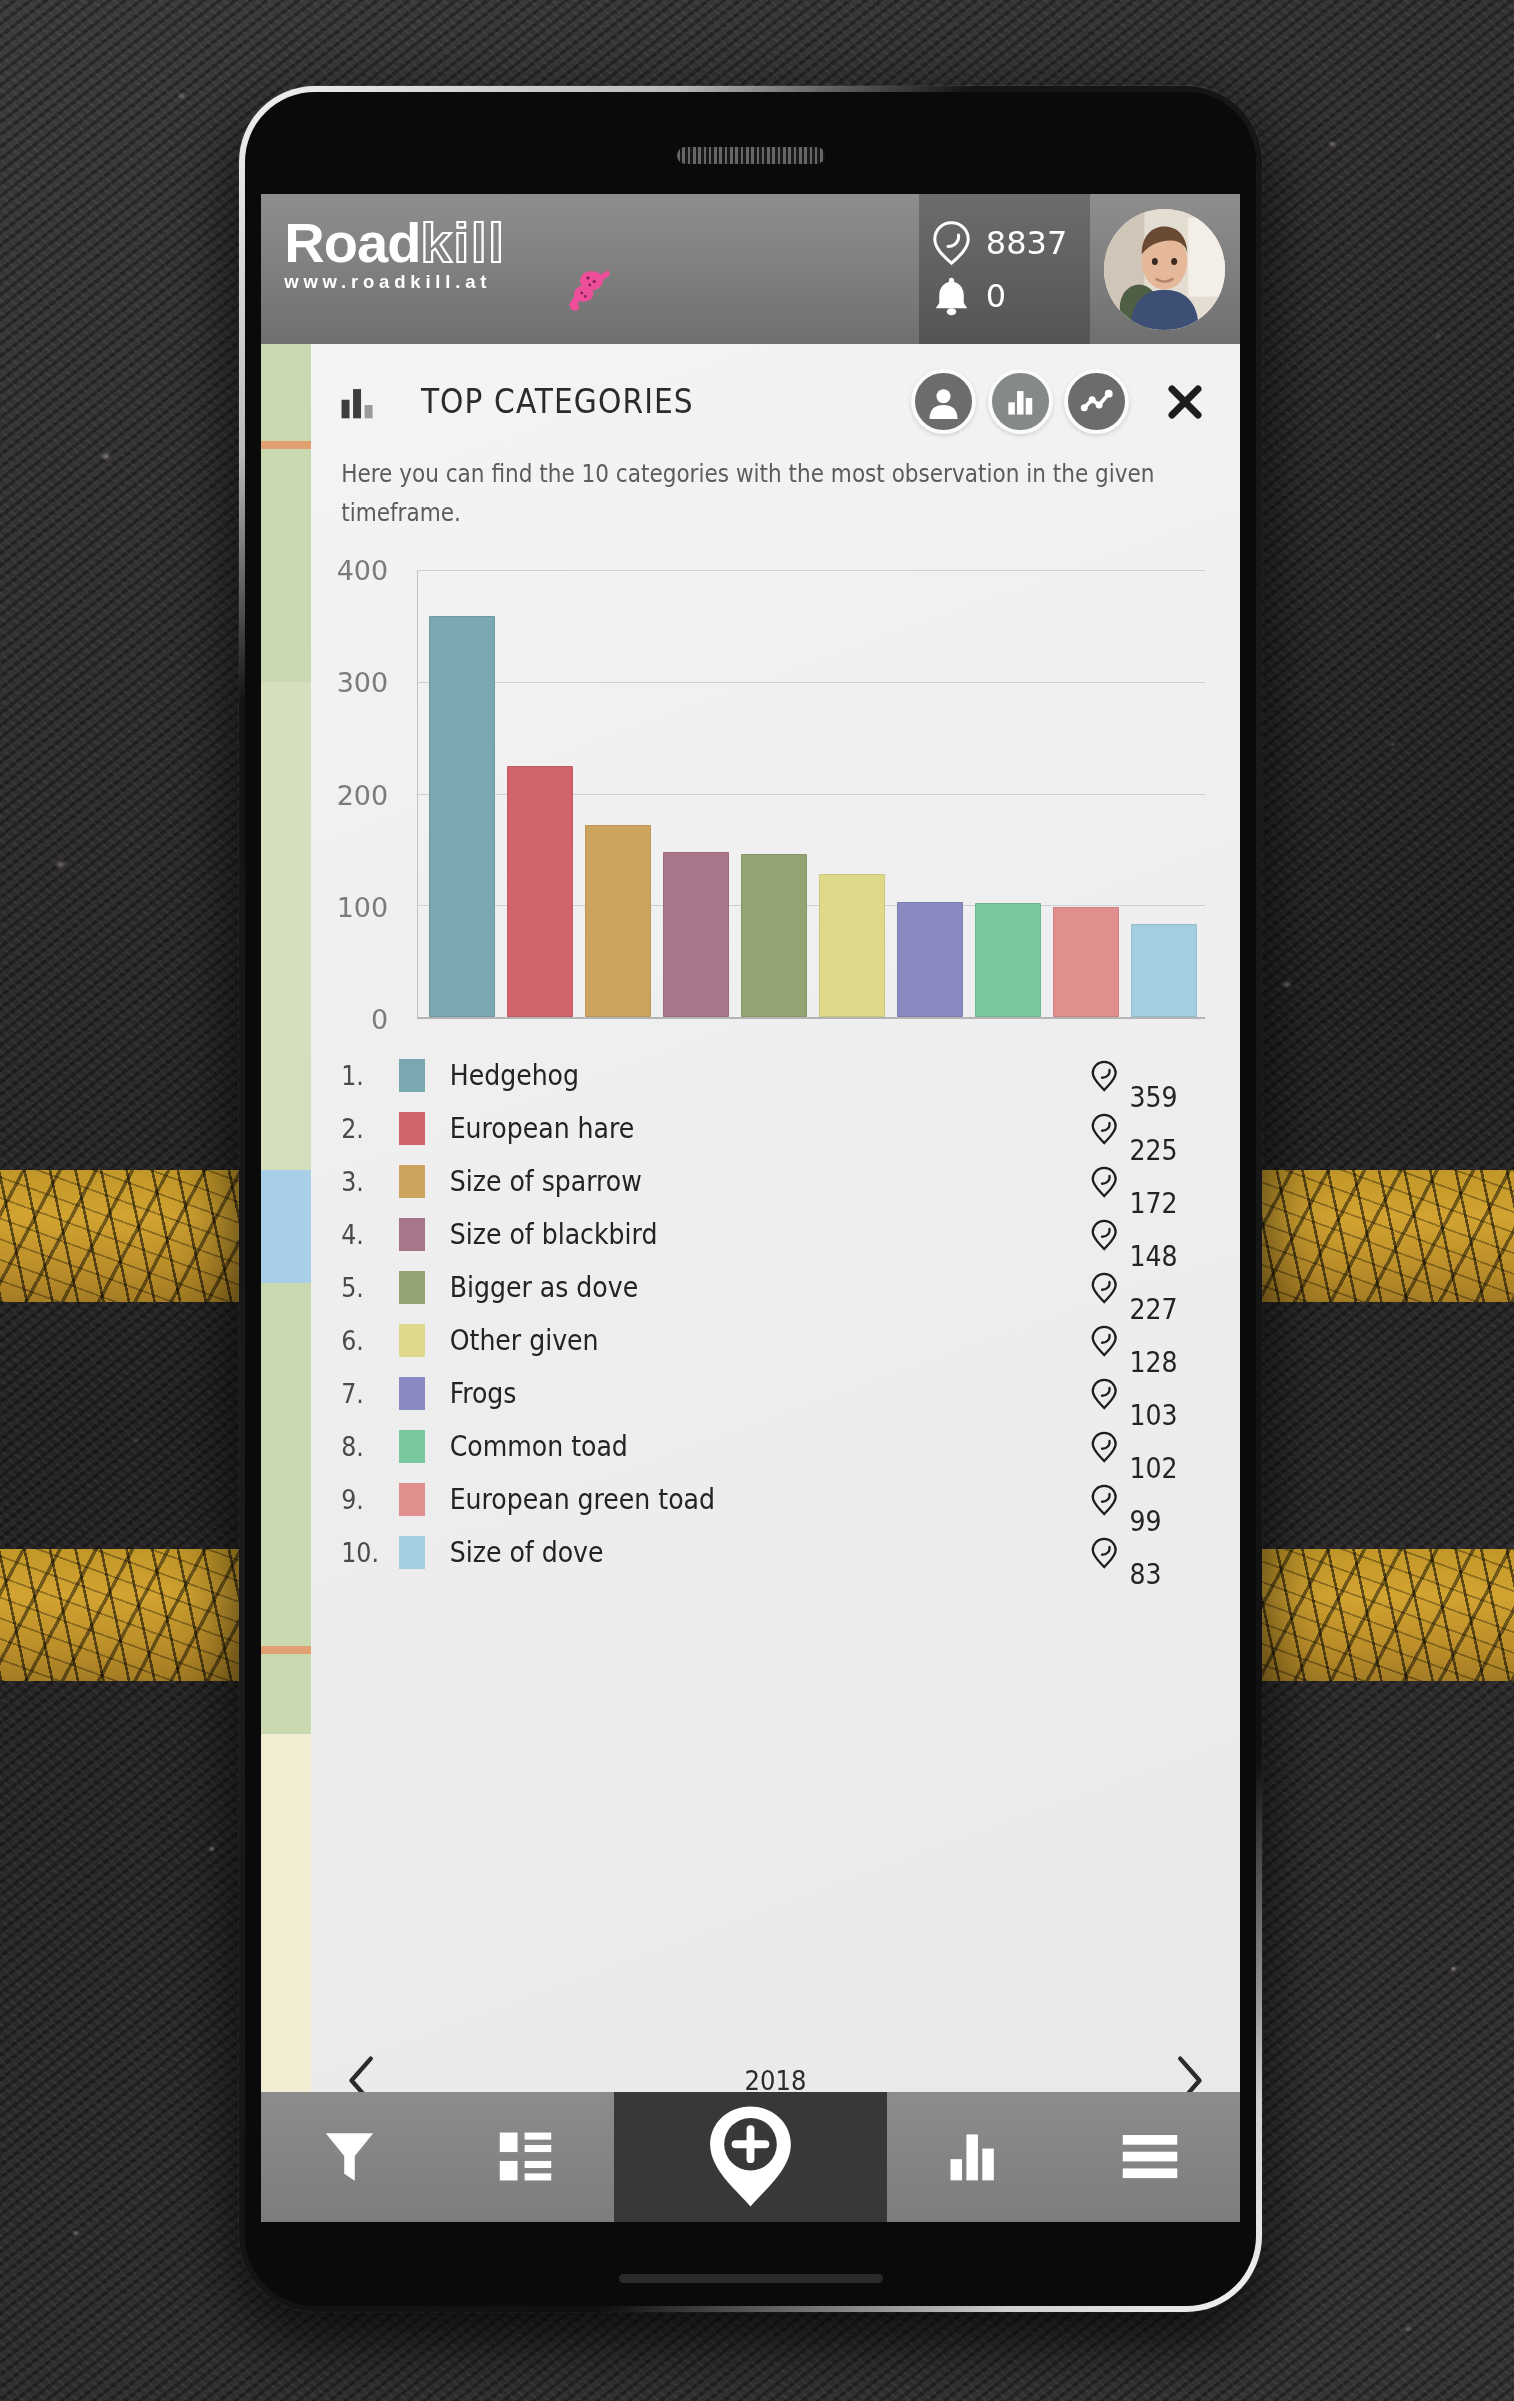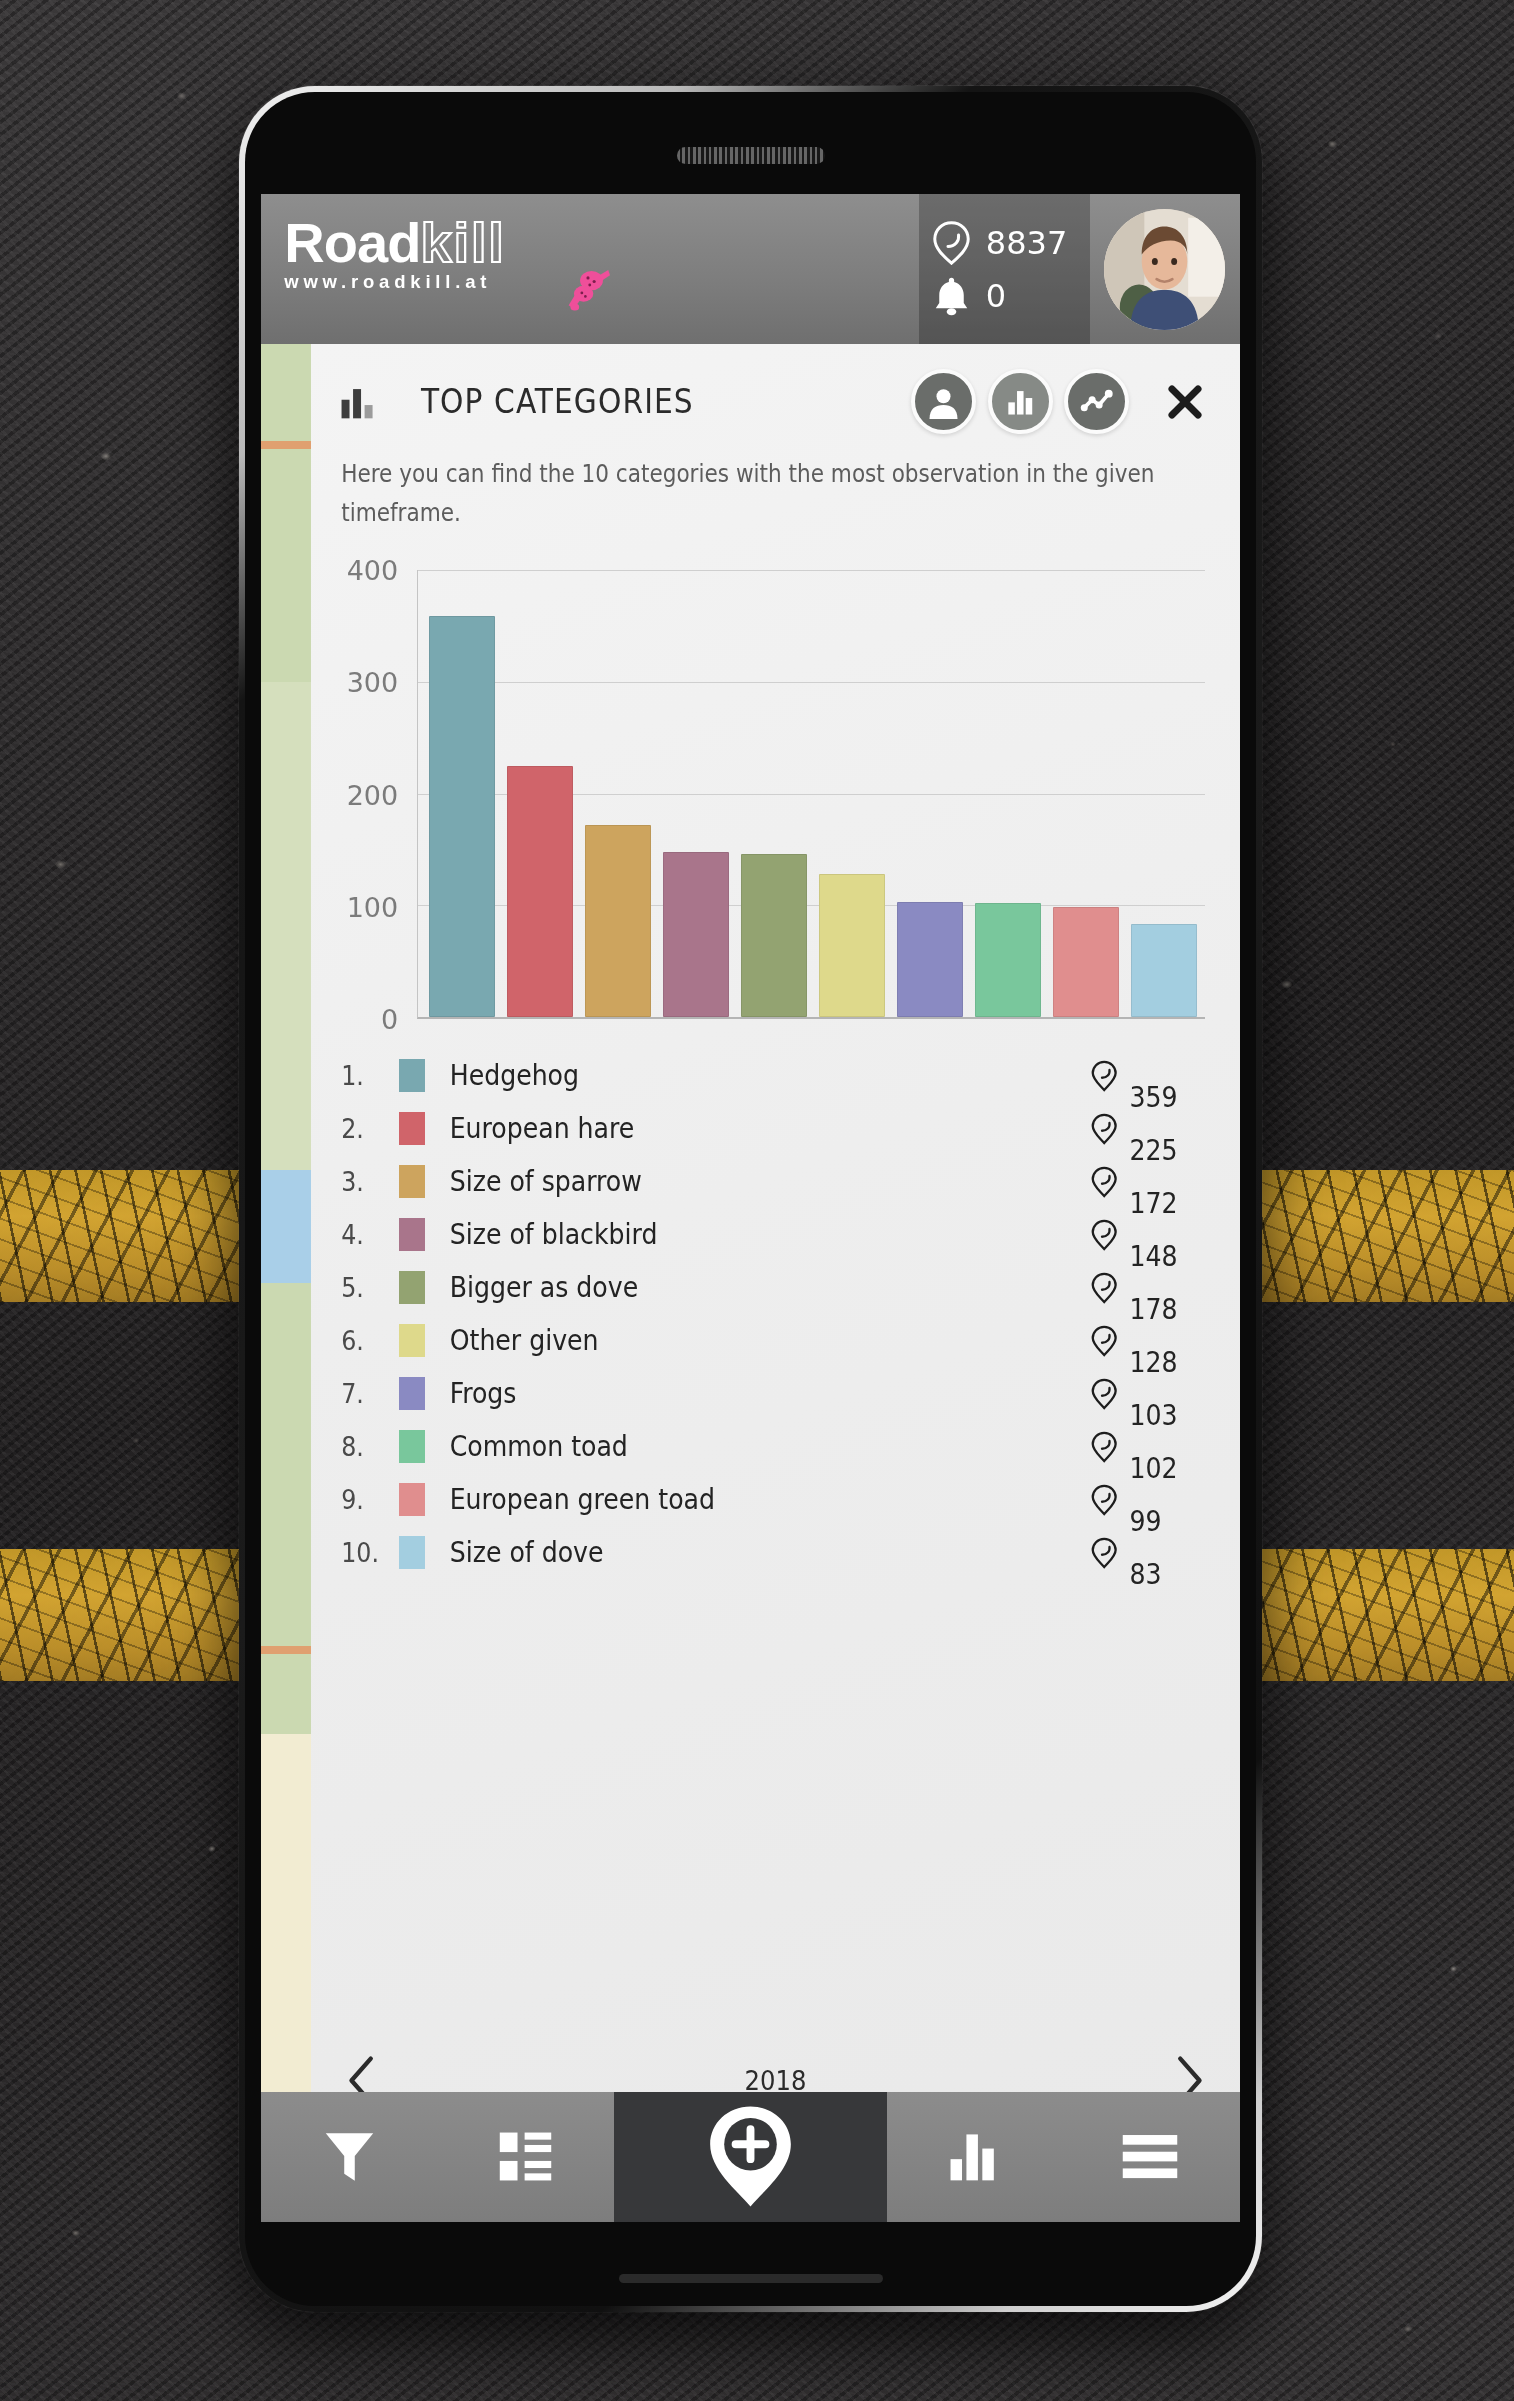--- a/index.html
+++ b/index.html
@@ -282,21 +282,21 @@
     position: relative;
     height: 449px;
   }
   .y-axis {
     position: absolute;
     left: 0; top: 0; bottom: 0;
     width: 76px;
   }
   .y-tick {
     position: absolute;
-    right: 14px;
+    right: 24px;
     transform: translateY(-50%);
     font-size: 27px;
     color: #7b7b7b;
     font-family: "DejaVu Sans", sans-serif;
   }
   .plot {
     position: absolute;
     left: 81px; right: 7px; top: 0; bottom: 0;
     border-left: 1.8px solid #c4c4c4;
     border-bottom: 2.6px solid #b4b4b4;
@@ -632,21 +632,21 @@
             </div>
             <div class="legend-row">
               <span class="lg-rank">5.</span>
               <span class="lg-swatch" style="background: rgb(147, 163, 113);"></span>
               <span class="lg-name">Bigger as dove</span>
               <span class="lg-count">
                 <svg width="26.4" height="32" viewBox="0 0 30 36">
                   <path d="M15 2 C7.5 2 2 8 2 14.6 C2 22 10 28 15 34 C20 28 28 22 28 14.6 C28 8 22.5 2 15 2 Z" fill="none" stroke="#1d1d1d" stroke-width="2.6"></path>
                   <path d="M21 11 C21.8 16 18 20 12.5 20" fill="none" stroke="#1d1d1d" stroke-width="2.6" stroke-linecap="round"></path>
                 </svg>
-                <span class="lg-num">178</span>
+                <span class="lg-num">227</span>
               </span>
             </div>
             <div class="legend-row">
               <span class="lg-rank">6.</span>
               <span class="lg-swatch" style="background: rgb(222, 217, 139);"></span>
               <span class="lg-name">Other given</span>
               <span class="lg-count">
                 <svg width="26.4" height="32" viewBox="0 0 30 36">
                   <path d="M15 2 C7.5 2 2 8 2 14.6 C2 22 10 28 15 34 C20 28 28 22 28 14.6 C28 8 22.5 2 15 2 Z" fill="none" stroke="#1d1d1d" stroke-width="2.6"></path>
                   <path d="M21 11 C21.8 16 18 20 12.5 20" fill="none" stroke="#1d1d1d" stroke-width="2.6" stroke-linecap="round"></path>

